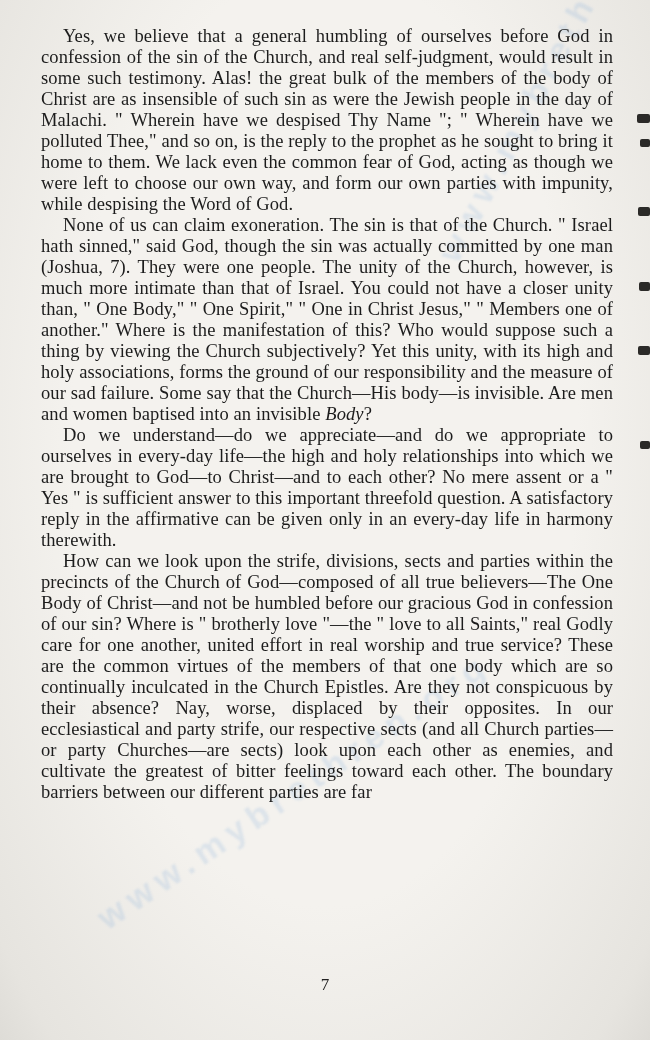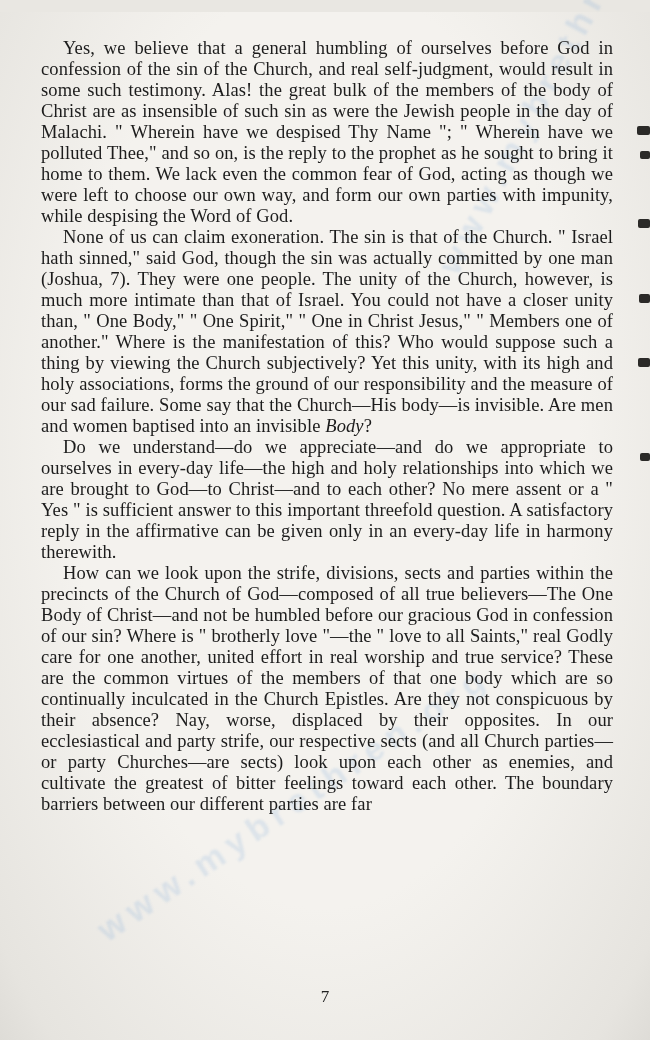--- a/index.html
+++ b/index.html
@@ -11,21 +11,20 @@
     height: 1040px;
     position: relative;
     overflow: hidden;
     background: #e9e7e2;
     font-family: "Liberation Serif", "DejaVu Serif", serif;
   }
   .page {
     position: absolute;
     inset: 0;
     background: radial-gradient(ellipse at 50% 42%, #f4f2ee 55%, #e6e4df 92%, #dedcd7 100%);
-    margin-top: 12px;
   }
   .text-block {
     position: absolute;
     top: 26px;
     left: 41px;
     right: 37px;
     color: #1c1c1c;
     font-size: 18.5px;
     line-height: 21px;
     text-align: justify;

